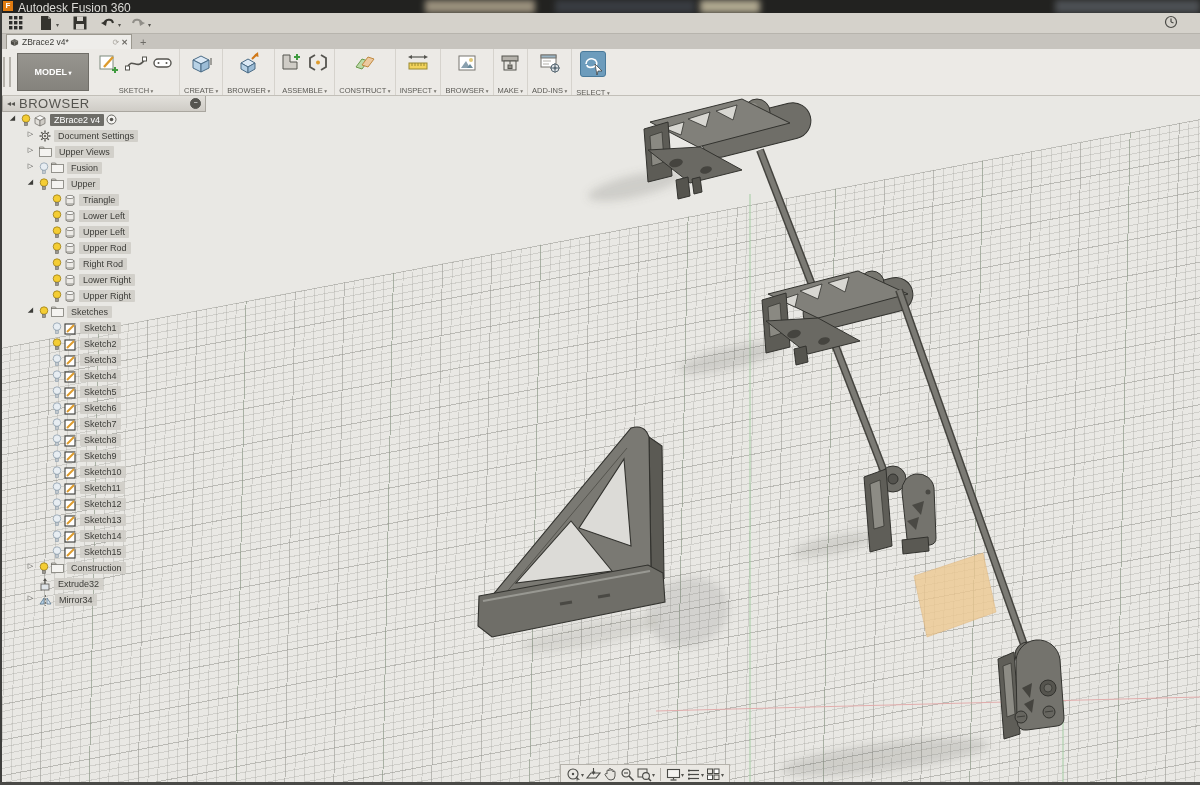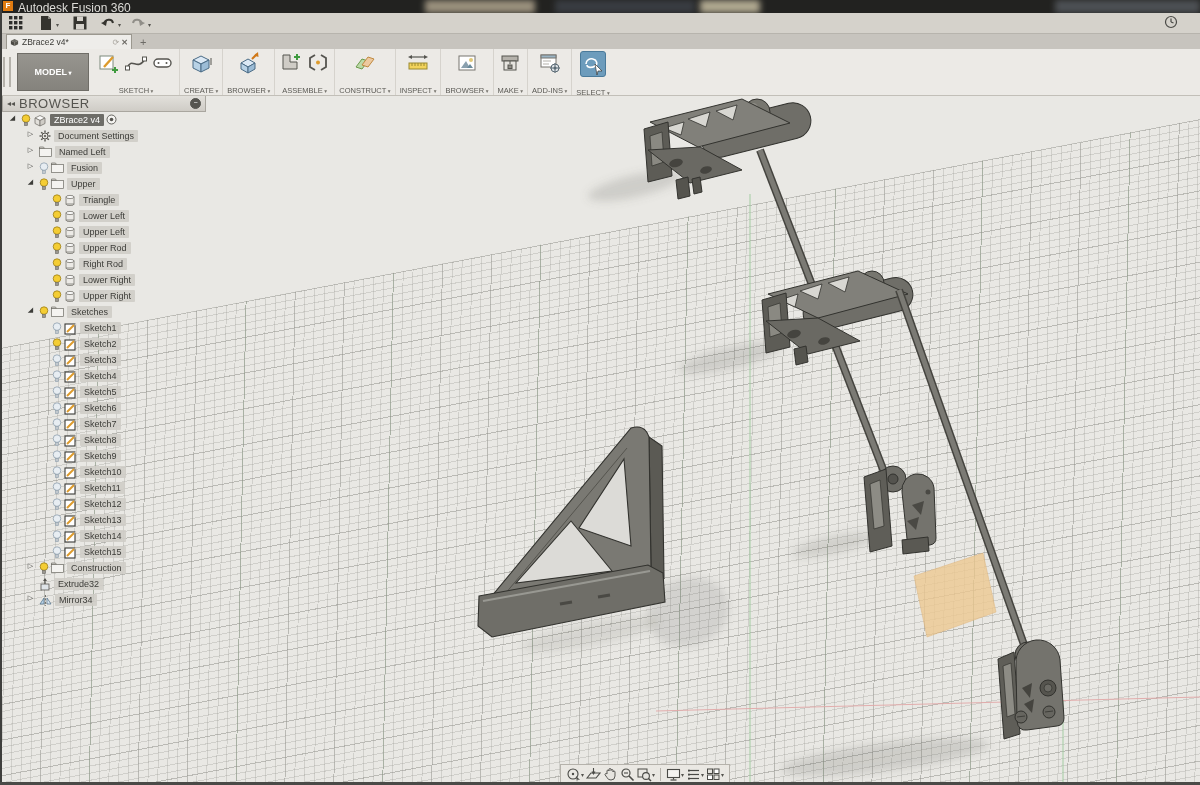--- a/index.html
+++ b/index.html
@@ -441,21 +441,21 @@
           </svg>
           <span class="chip">Document Settings</span>
         </div>
         <div class="tree-row">
           <span class="spacer" style="width:22px"></span>
           <span class="exp">▷</span>
           <svg class="ticon" width="13" height="11" viewBox="0 0 13 11">
             <path d="M.5,2.5 l0,-1.5 l4,0 l1,1.5 z" fill="#d8d6d0" stroke="#6d6b64" stroke-width=".7"></path>
             <rect x=".5" y="2.5" width="12" height="8" fill="#f4f3f0" stroke="#6d6b64" stroke-width=".7"></rect>
           </svg>
-          <span class="chip">Named Left</span>
+          <span class="chip">Upper Views</span>
         </div>
         <div class="tree-row">
           <span class="spacer" style="width:22px"></span>
           <span class="exp">▷</span>
           <svg class="ticon" width="10" height="13" viewBox="0 0 10 13">
             <circle cx="5" cy="4.6" r="3.8" fill="#e7edf2" stroke="#8fa0ad" stroke-width=".8"></circle>
             <rect x="3.4" y="8.6" width="3.2" height="3" fill="#c2c8cd" stroke="#8fa0ad" stroke-width=".6"></rect>
           </svg>
           <svg class="ticon" width="13" height="11" viewBox="0 0 13 11">
             <path d="M.5,2.5 l0,-1.5 l4,0 l1,1.5 z" fill="#d8d6d0" stroke="#6d6b64" stroke-width=".7"></path>

